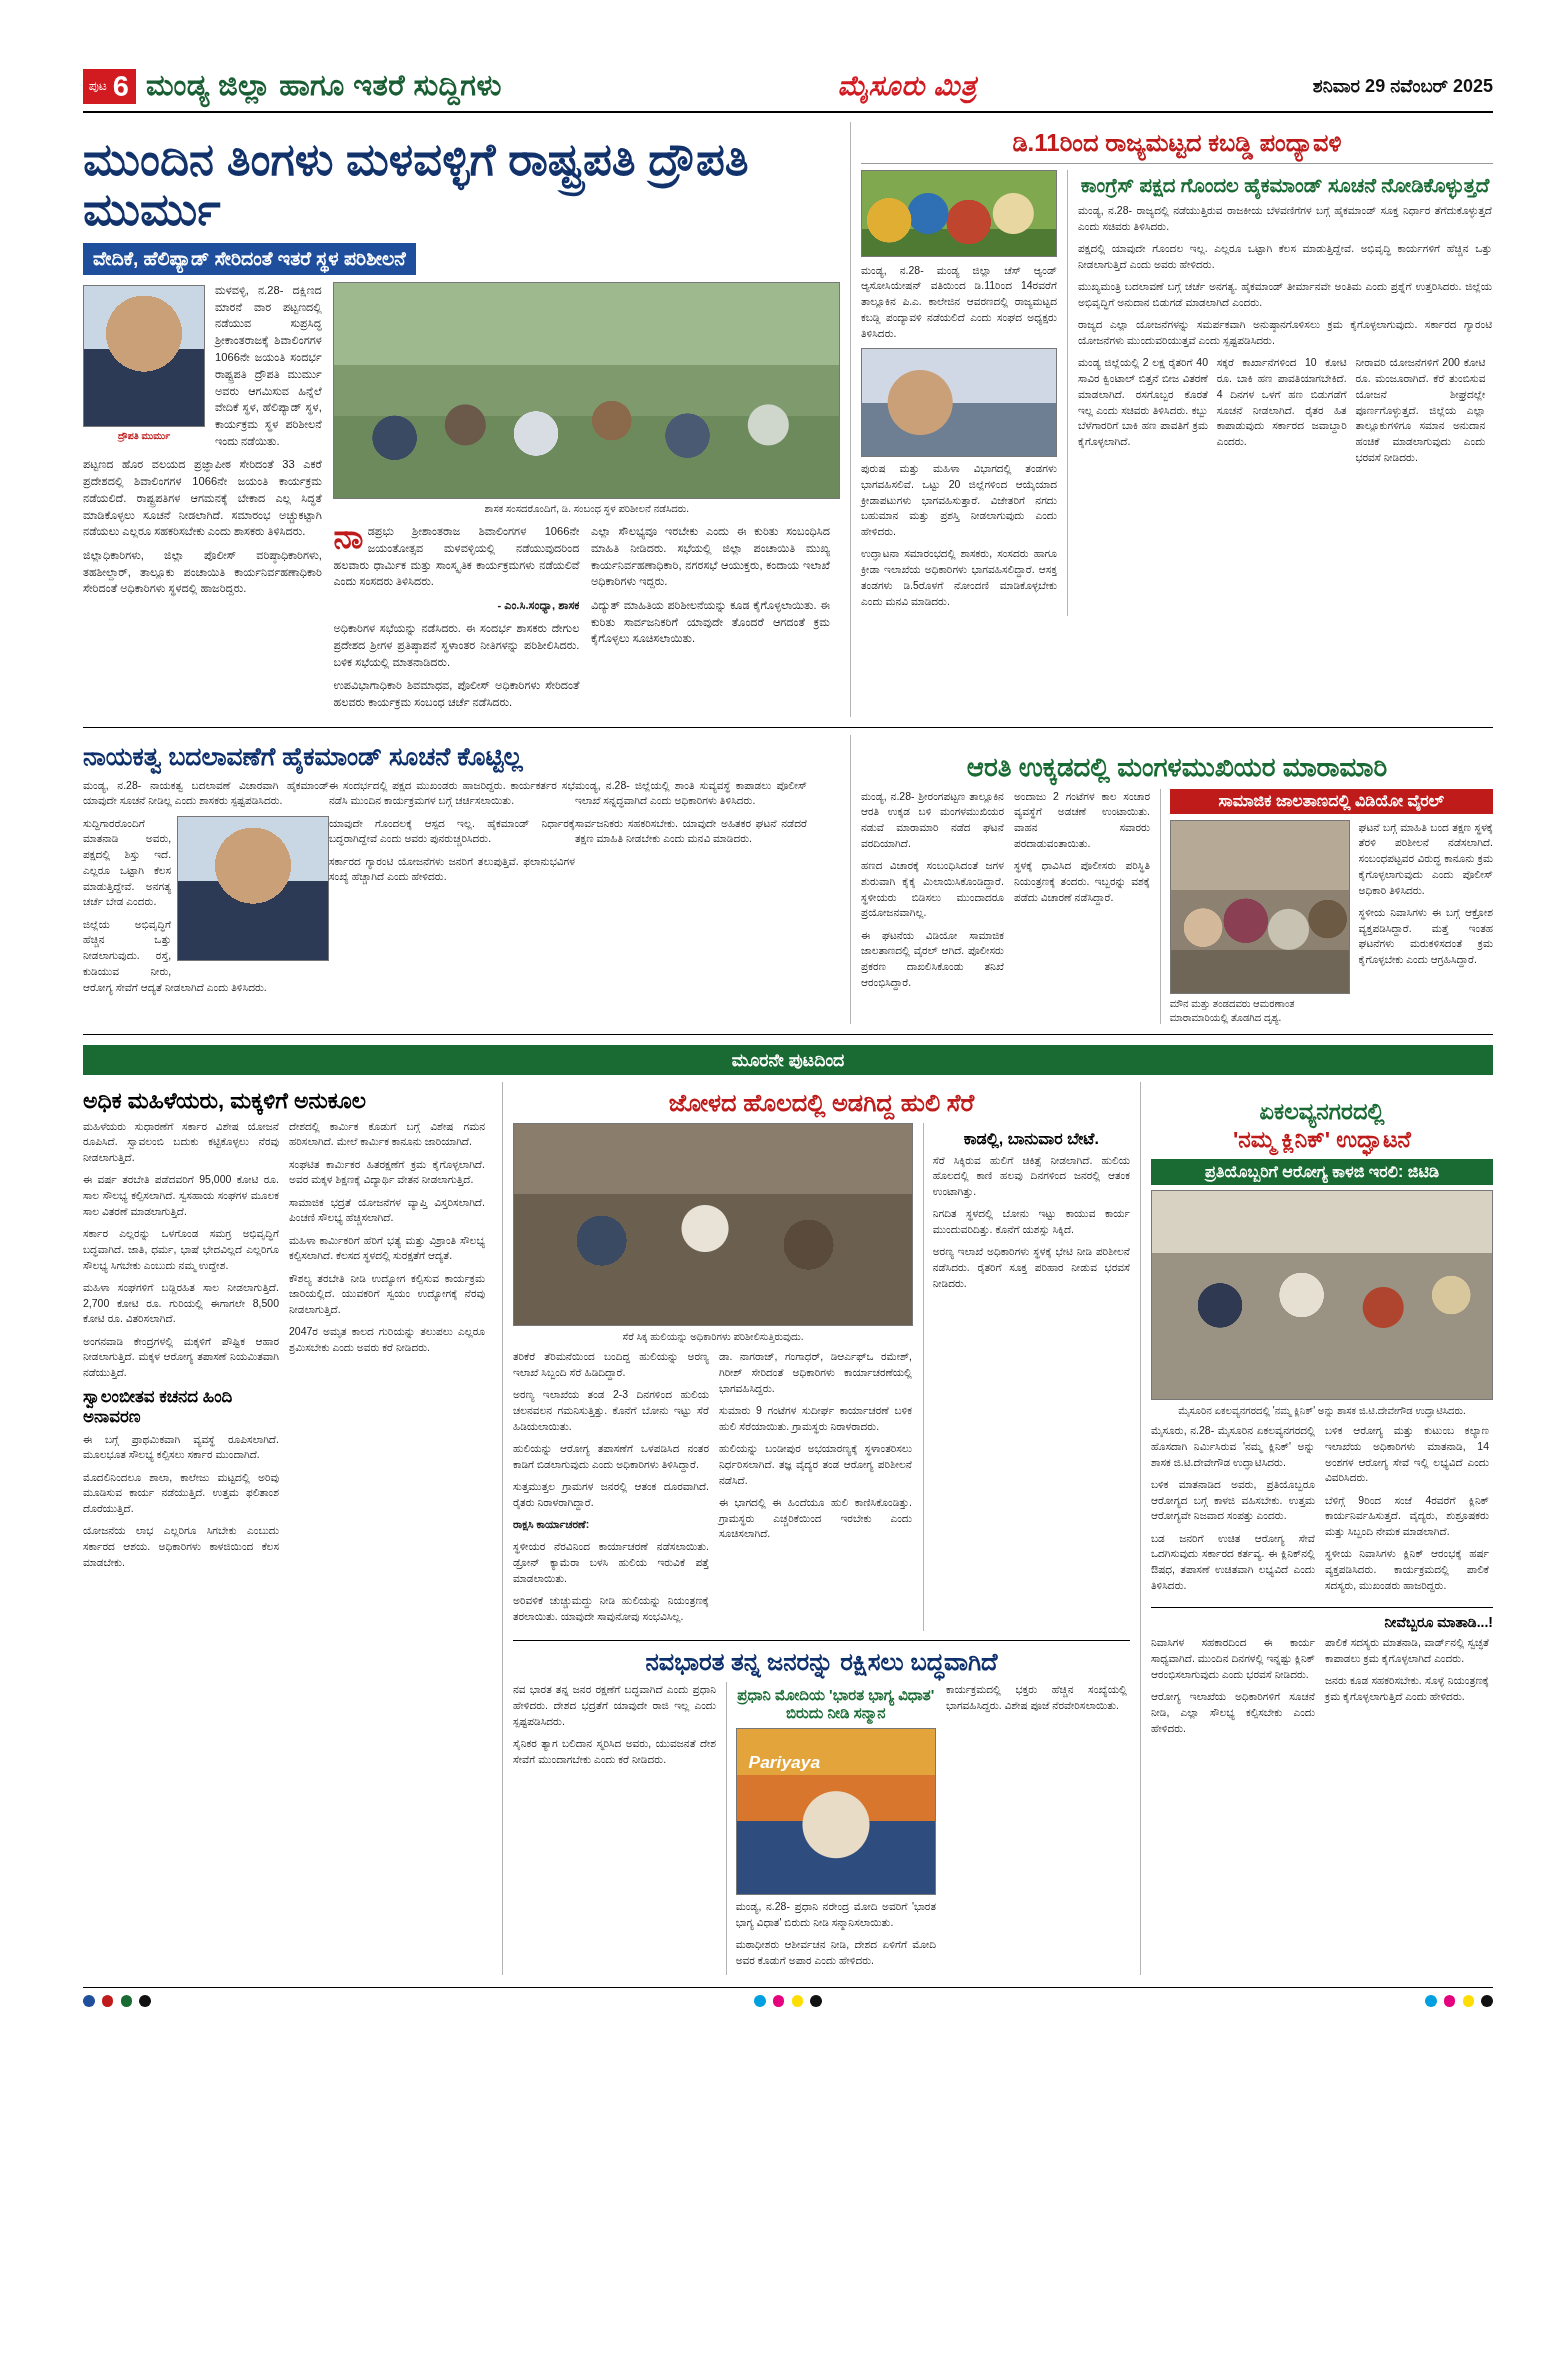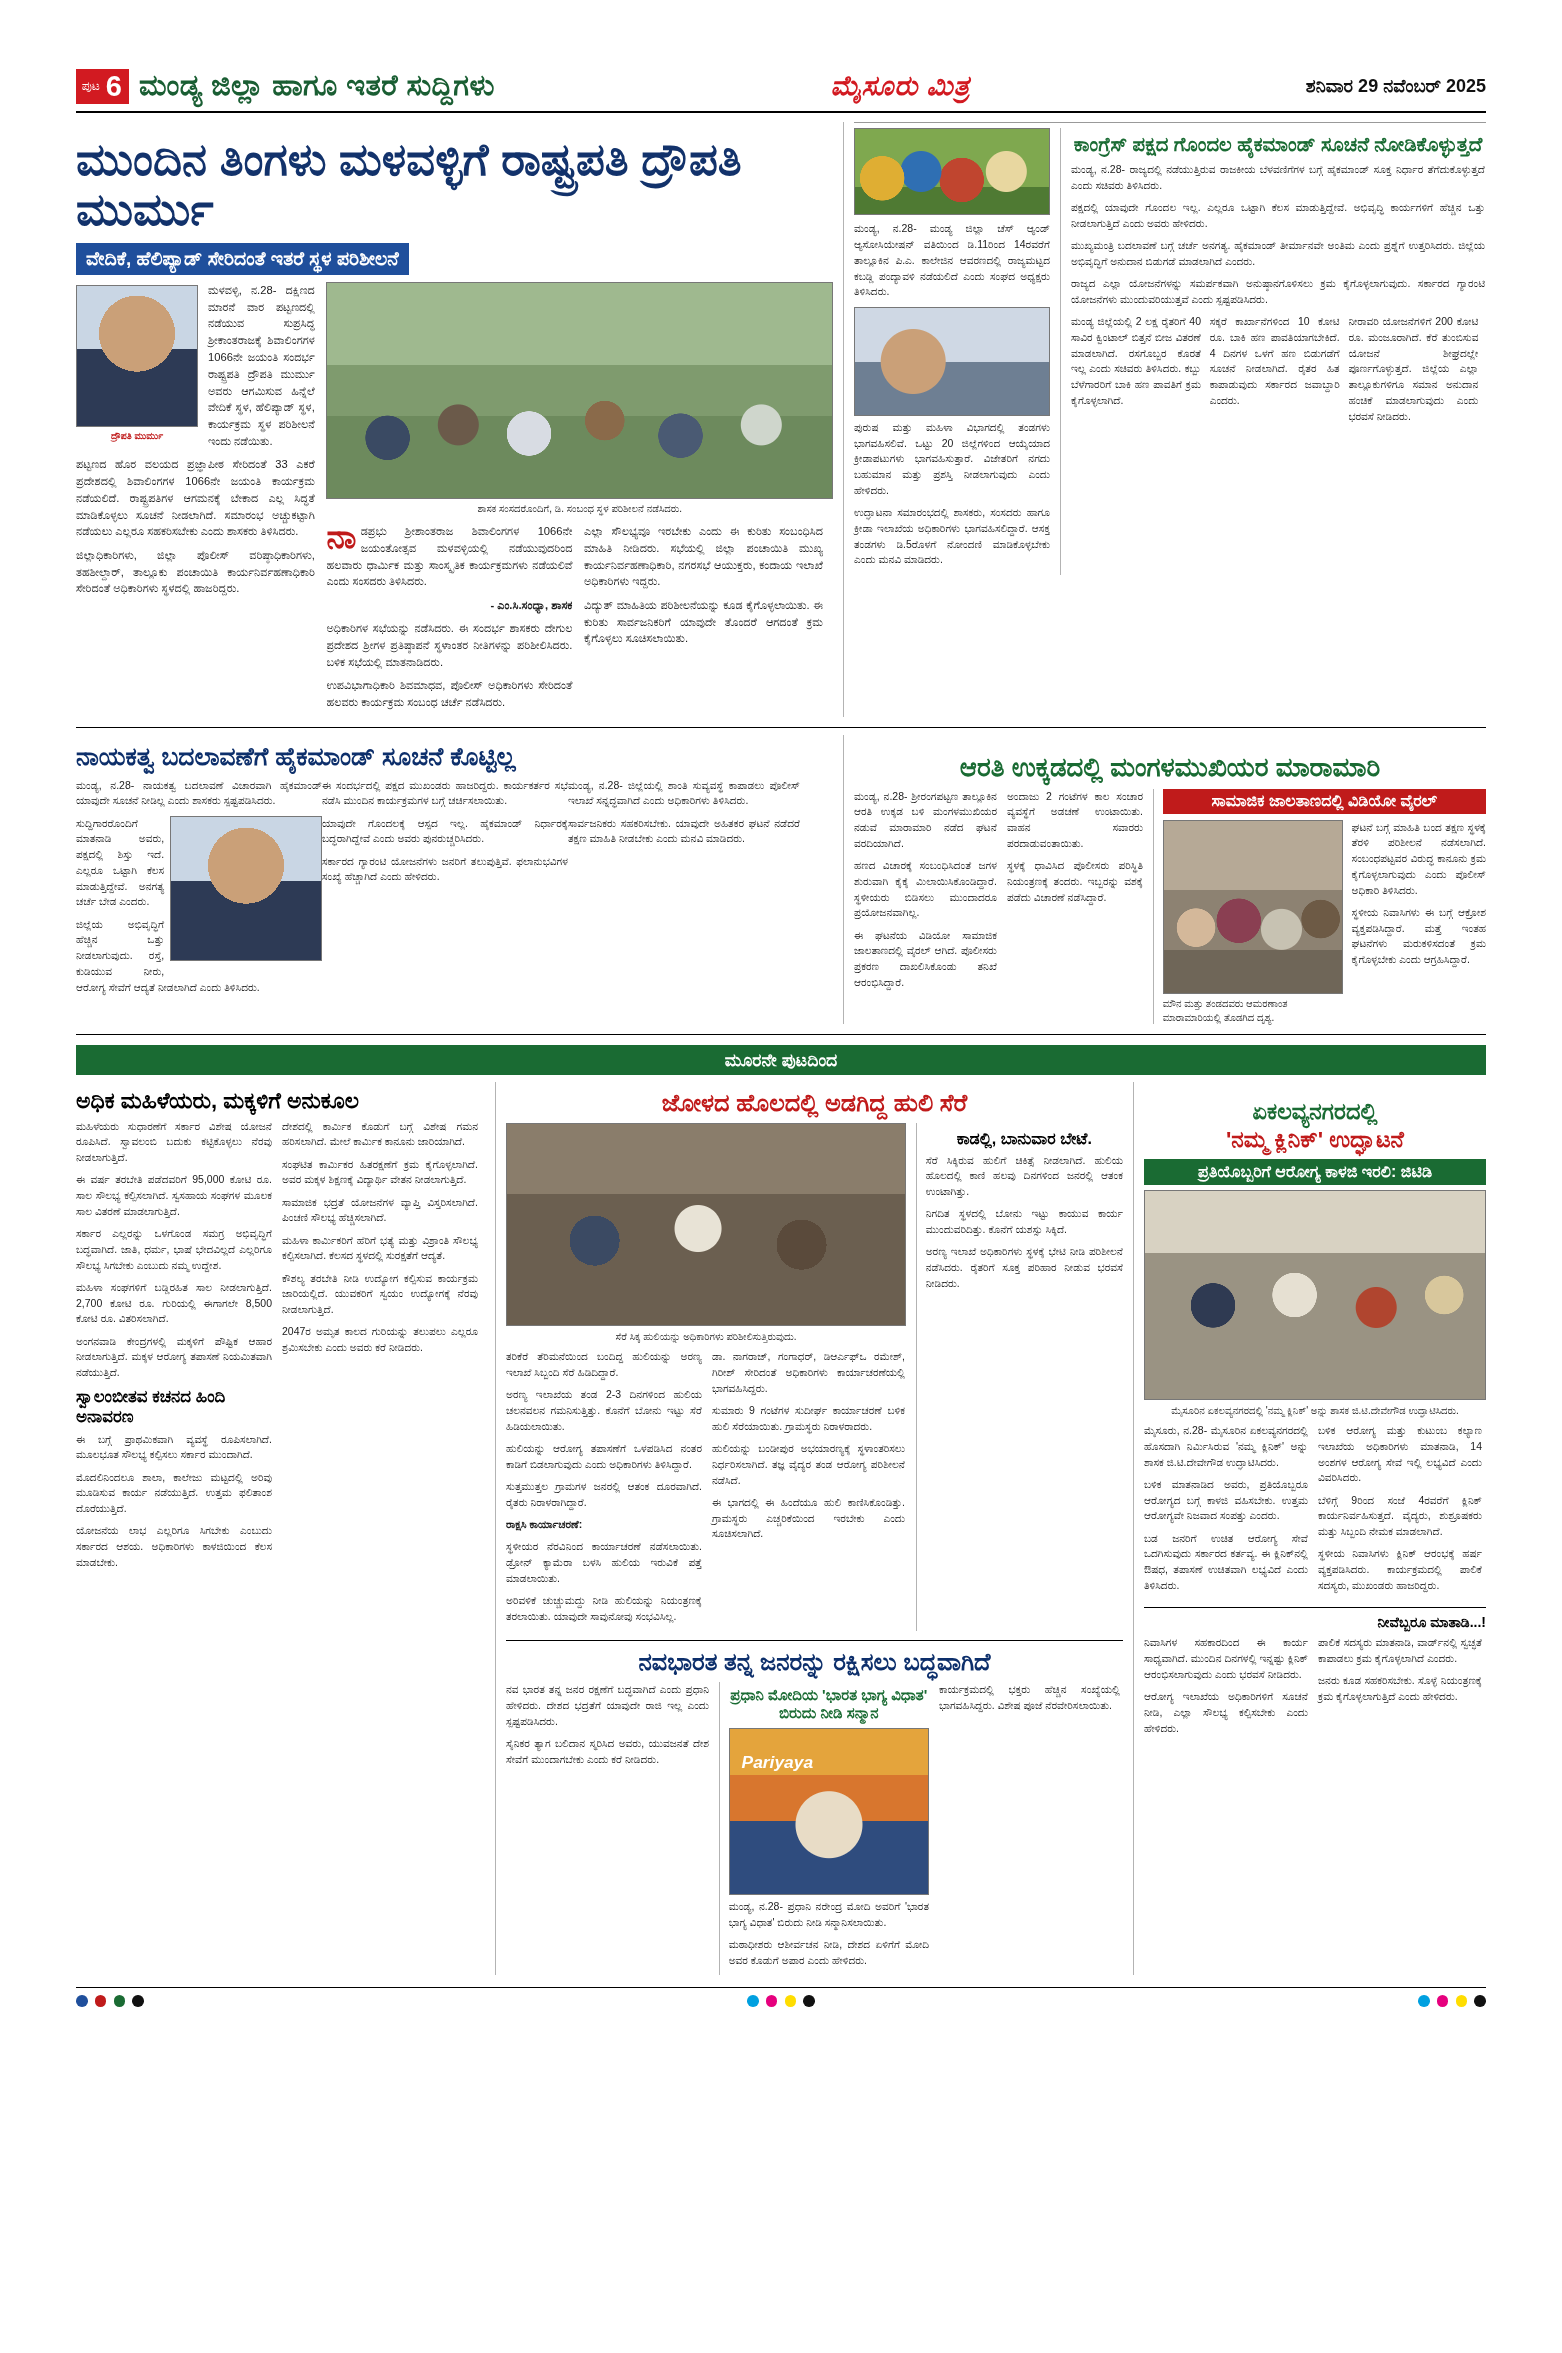--- a/index.html
+++ b/index.html
@@ -10,21 +10,21 @@
     font-family: "Liberation Sans", sans-serif;
     color: #111;
   }
   .page {
     position: relative;
     width: 1562px;
     height: 2354px;
     background: #fff;
     padding: 0;
   }
-  .inner { position:absolute; left:76px; top:69px; width:1410px; }
+  .inner { position:absolute; left:83px; top:69px; width:1410px; }
 
   
   .masthead {
     display: flex;
     align-items: center;
     justify-content: space-between;
     border-bottom: 2.2px solid #000;
     padding-bottom: 7.2px;
   }
   .mh-left { display:flex; align-items:center; gap:10px; }
@@ -224,20 +224,21 @@
               <div style="width:239px;">
                 <p class="body">ಎಲ್ಲಾ ಸೌಲಭ್ಯವೂ ಇರಬೇಕು ಎಂದು ಈ ಕುರಿತು ಸಂಬಂಧಿಸಿದ ಮಾಹಿತಿ ನೀಡಿದರು. ಸಭೆಯಲ್ಲಿ ಜಿಲ್ಲಾ ಪಂಚಾಯಿತಿ ಮುಖ್ಯ ಕಾರ್ಯನಿರ್ವಹಣಾಧಿಕಾರಿ, ನಗರಸಭೆ ಆಯುಕ್ತರು, ಕಂದಾಯ ಇಲಾಖೆ ಅಧಿಕಾರಿಗಳು ಇದ್ದರು.</p>
                 <p class="body">ವಿದ್ಯುತ್ ಮಾಹಿತಿಯ ಪರಿಶೀಲನೆಯನ್ನು ಕೂಡ ಕೈಗೊಳ್ಳಲಾಯಿತು. ಈ ಕುರಿತು ಸಾರ್ವಜನಿಕರಿಗೆ ಯಾವುದೇ ತೊಂದರೆ ಆಗದಂತೆ ಕ್ರಮ ಕೈಗೊಳ್ಳಲು ಸೂಚಿಸಲಾಯಿತು.</p>
               </div>
             </div>
           </div>
         </div>
       </div>
 
       <div class="col" style="width:642px;">
+        <h2 class="hd red" style="text-align:center;font-size:24px;">ಡಿ.11ರಿಂದ ರಾಜ್ಯಮಟ್ಟದ ಕಬಡ್ಡಿ ಪಂದ್ಯಾವಳಿ</h2>
         <div class="rule-h-thin" style="margin-bottom:5.8px;"></div>
 
         <div style="display:flex; gap:10px;">
           <div style="width:196px;">
             <div class="photo ph-kabaddi-wide" style="width:100%;height:87px;border:0.7px solid #777;"></div>
             <p class="body sm" style="margin-top:5.8px;">ಮಂಡ್ಯ, ನ.28- ಮಂಡ್ಯ ಜಿಲ್ಲಾ ಚೆಸ್ ಆ್ಯಂಡ್ ಆ್ಯಸೋಸಿಯೇಷನ್ ವತಿಯಿಂದ ಡಿ.11ರಿಂದ 14ರವರೆಗೆ ತಾಲ್ಲೂಕಿನ ಪಿ.ಎ. ಕಾಲೇಜಿನ ಆವರಣದಲ್ಲಿ ರಾಜ್ಯಮಟ್ಟದ ಕಬಡ್ಡಿ ಪಂದ್ಯಾವಳಿ ನಡೆಯಲಿದೆ ಎಂದು ಸಂಘದ ಅಧ್ಯಕ್ಷರು ತಿಳಿಸಿದರು.</p>
             <div class="photo ph-sports" style="width:100%;height:109px;border:0.7px solid #777;margin:4.3px 0;"></div>
             <p class="body sm">ಪುರುಷ ಮತ್ತು ಮಹಿಳಾ ವಿಭಾಗದಲ್ಲಿ ತಂಡಗಳು ಭಾಗವಹಿಸಲಿವೆ. ಒಟ್ಟು 20 ಜಿಲ್ಲೆಗಳಿಂದ ಆಯ್ಕೆಯಾದ ಕ್ರೀಡಾಪಟುಗಳು ಭಾಗವಹಿಸುತ್ತಾರೆ. ವಿಜೇತರಿಗೆ ನಗದು ಬಹುಮಾನ ಮತ್ತು ಪ್ರಶಸ್ತಿ ನೀಡಲಾಗುವುದು ಎಂದು ಹೇಳಿದರು.</p>
             <p class="body sm">ಉದ್ಘಾಟನಾ ಸಮಾರಂಭದಲ್ಲಿ ಶಾಸಕರು, ಸಂಸದರು ಹಾಗೂ ಕ್ರೀಡಾ ಇಲಾಖೆಯ ಅಧಿಕಾರಿಗಳು ಭಾಗವಹಿಸಲಿದ್ದಾರೆ. ಆಸಕ್ತ ತಂಡಗಳು ಡಿ.5ರೊಳಗೆ ನೋಂದಣಿ ಮಾಡಿಕೊಳ್ಳಬೇಕು ಎಂದು ಮನವಿ ಮಾಡಿದರು.</p>
           </div>

